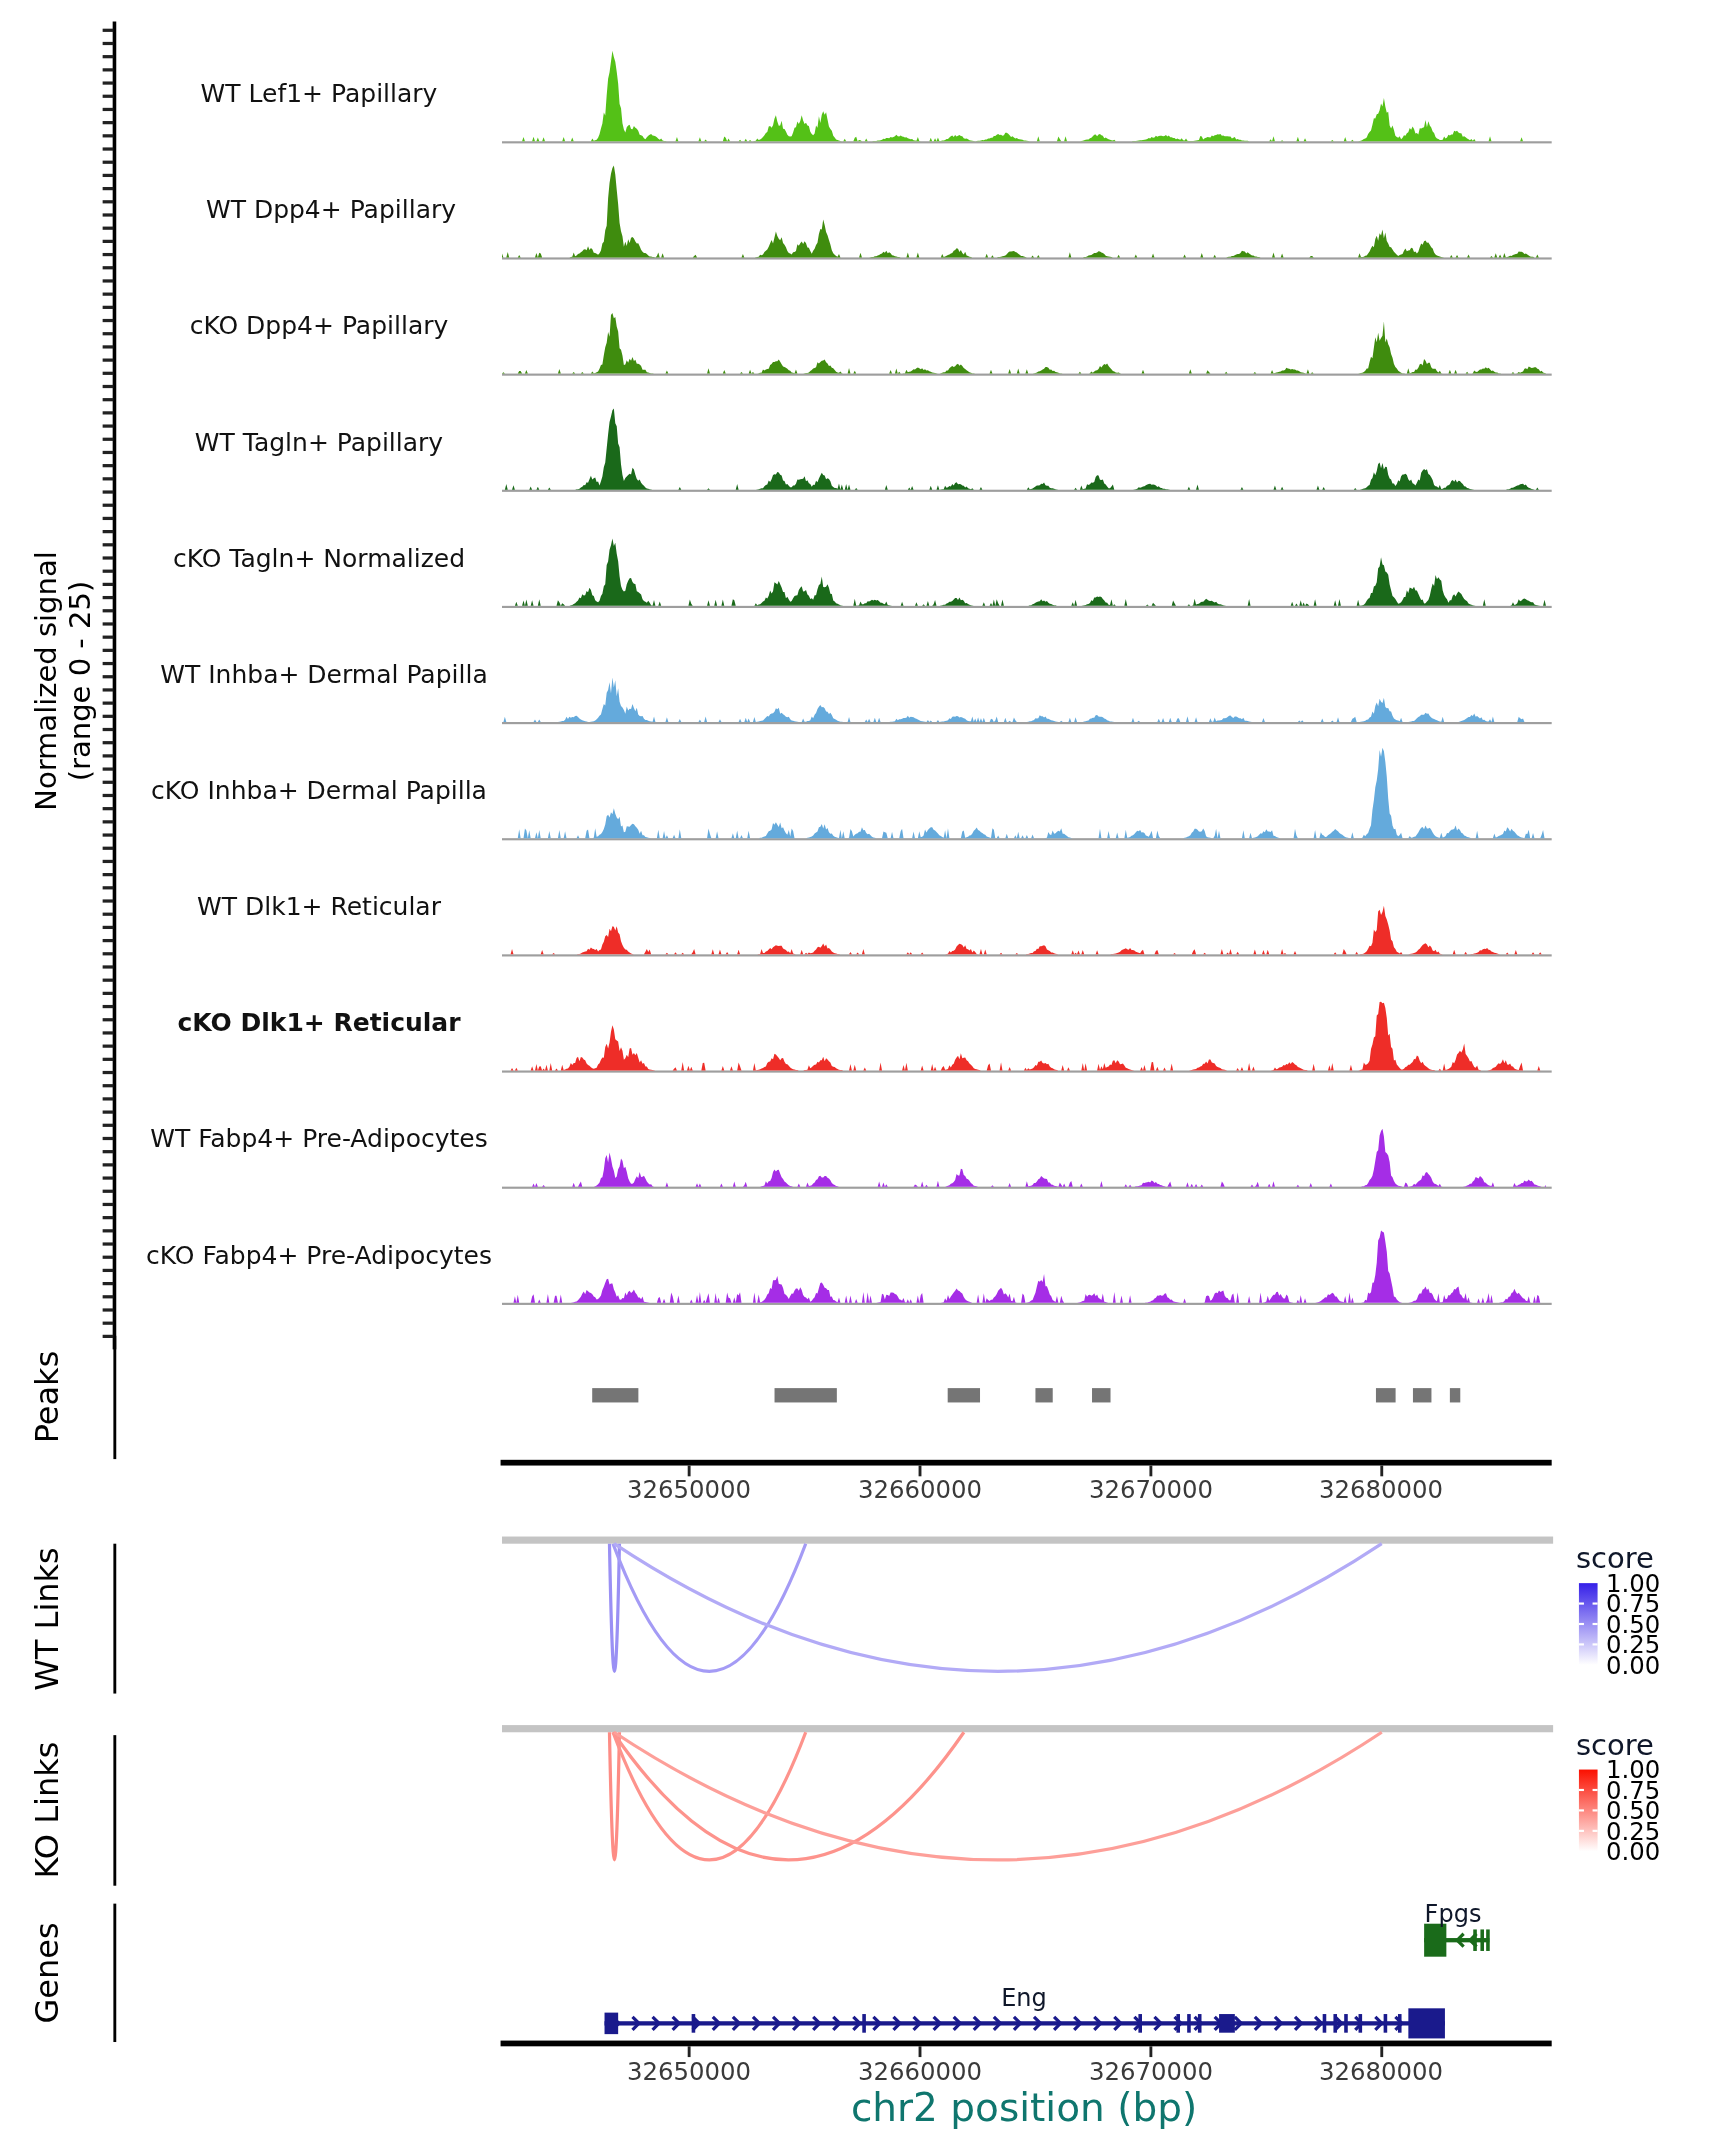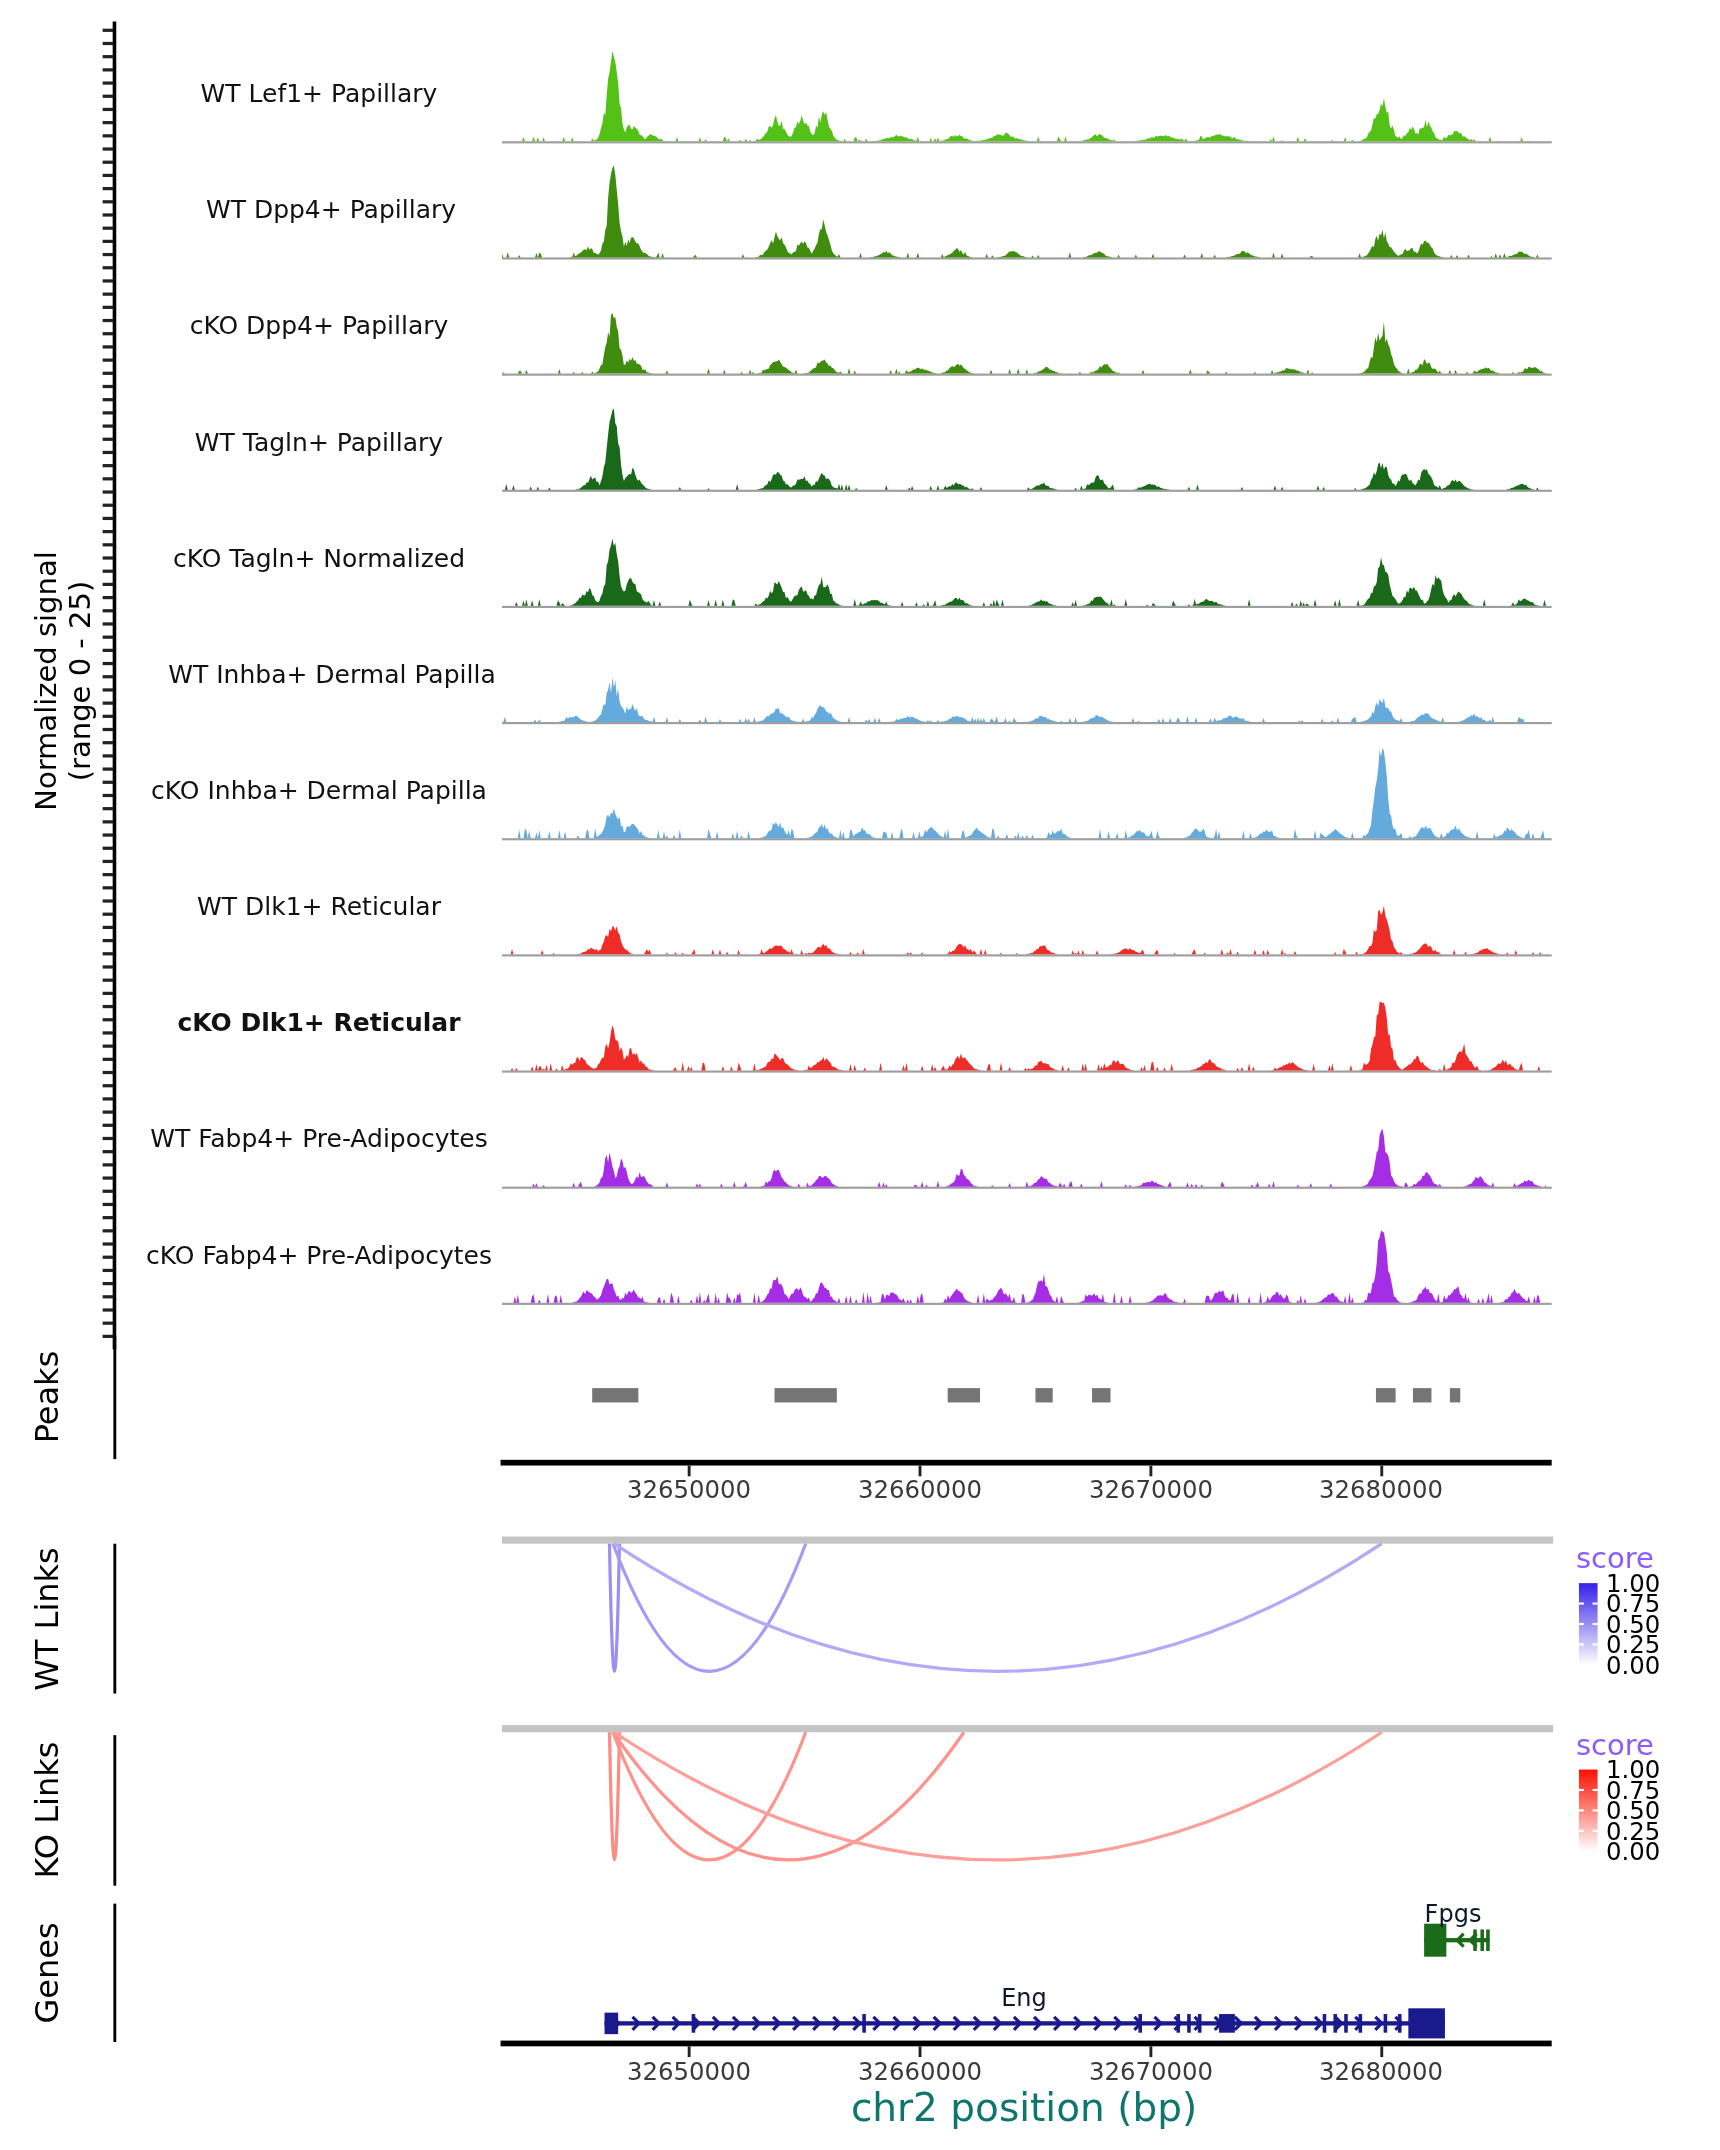--- a/index.html
+++ b/index.html
@@ -7,21 +7,21 @@
        font-family:"DejaVu Sans","Liberation Sans",sans-serif;overflow:hidden;}
   svg.canvas{position:absolute;left:0;top:0;}
   .vlabel{position:absolute;transform:translate(-50%,-50%) rotate(-90deg);
           white-space:nowrap;color:#000;text-align:center;}
   .ylab{font-size:29px;line-height:1.18;}
   .seclab{font-size:32px;}
   .tlabel{position:absolute;transform:translate(-50%,-50%);font-size:25px;color:#111;
           white-space:nowrap;}
   .xtick{position:absolute;transform:translateX(-50%);font-size:24.4px;color:#3a3a3a;}
   .xtitle{position:absolute;transform:translateX(-50%);font-size:39px;color:#0f766e;}
-  .ltitle{position:absolute;font-size:29px;color:#8b5cf6;}
+  .ltitle{position:absolute;font-size:29px;color:#0f172a;}
   .lgl{position:absolute;transform:translateY(-50%);font-size:24.4px;color:#000;}
   .glabel{position:absolute;transform:translate(-50%,-100%);font-size:24px;color:#0f172a;}
 </style>
 </head>
 <body>
 
 <div class="fig">
   <svg id="canvas" class="canvas" width="1721" height="2151" viewBox="0 0 2400 3000">
     <defs>
       <linearGradient id="grad-wt" x1="0" y1="0" x2="0" y2="1">
@@ -292,21 +292,21 @@
   <div class="ltitle" style="left:1576px;top:1728px;">score</div>
 
   <div class="xtitle" style="left:1024px;top:2085px;">chr2 position (bp)</div>
 
   <div id="html-labels">
       <div class="tlabel" style="left:319px;top:93px;">WT Lef1+ Papillary</div>
       <div class="tlabel" style="left:319px;top:209px;margin-left:12px;">WT Dpp4+ Papillary</div>
       <div class="tlabel" style="left:319px;top:325px;">cKO Dpp4+ Papillary</div>
       <div class="tlabel" style="left:319px;top:442px;">WT Tagln+ Papillary</div>
       <div class="tlabel" style="left:319px;top:558px;">cKO Tagln+ Normalized</div>
-      <div class="tlabel" style="left:332px;top:674px;">WT Inhba+ Dermal Papilla</div>
+      <div class="tlabel" style="left:324px;top:674px;">WT Inhba+ Dermal Papilla</div>
       <div class="tlabel" style="left:319px;top:790px;">cKO Inhba+ Dermal Papilla</div>
       <div class="tlabel" style="left:319px;top:906px;">WT Dlk1+ Reticular</div>
       <div class="tlabel" style="left:319px;top:1022px;font-weight:bold;">cKO Dlk1+ Reticular</div>
       <div class="tlabel" style="left:319px;top:1138px;">WT Fabp4+ Pre-Adipocytes</div>
       <div class="tlabel" style="left:319px;top:1255px;">cKO Fabp4+ Pre-Adipocytes</div>
       <div class="xtick" style="left:689px;top:1475px;">32650000</div>
       <div class="xtick" style="left:920px;top:1475px;">32660000</div>
       <div class="xtick" style="left:1151px;top:1475px;">32670000</div>
       <div class="xtick" style="left:1381px;top:1475px;">32680000</div>
       <div class="xtick" style="left:689px;top:2057px;">32650000</div>

